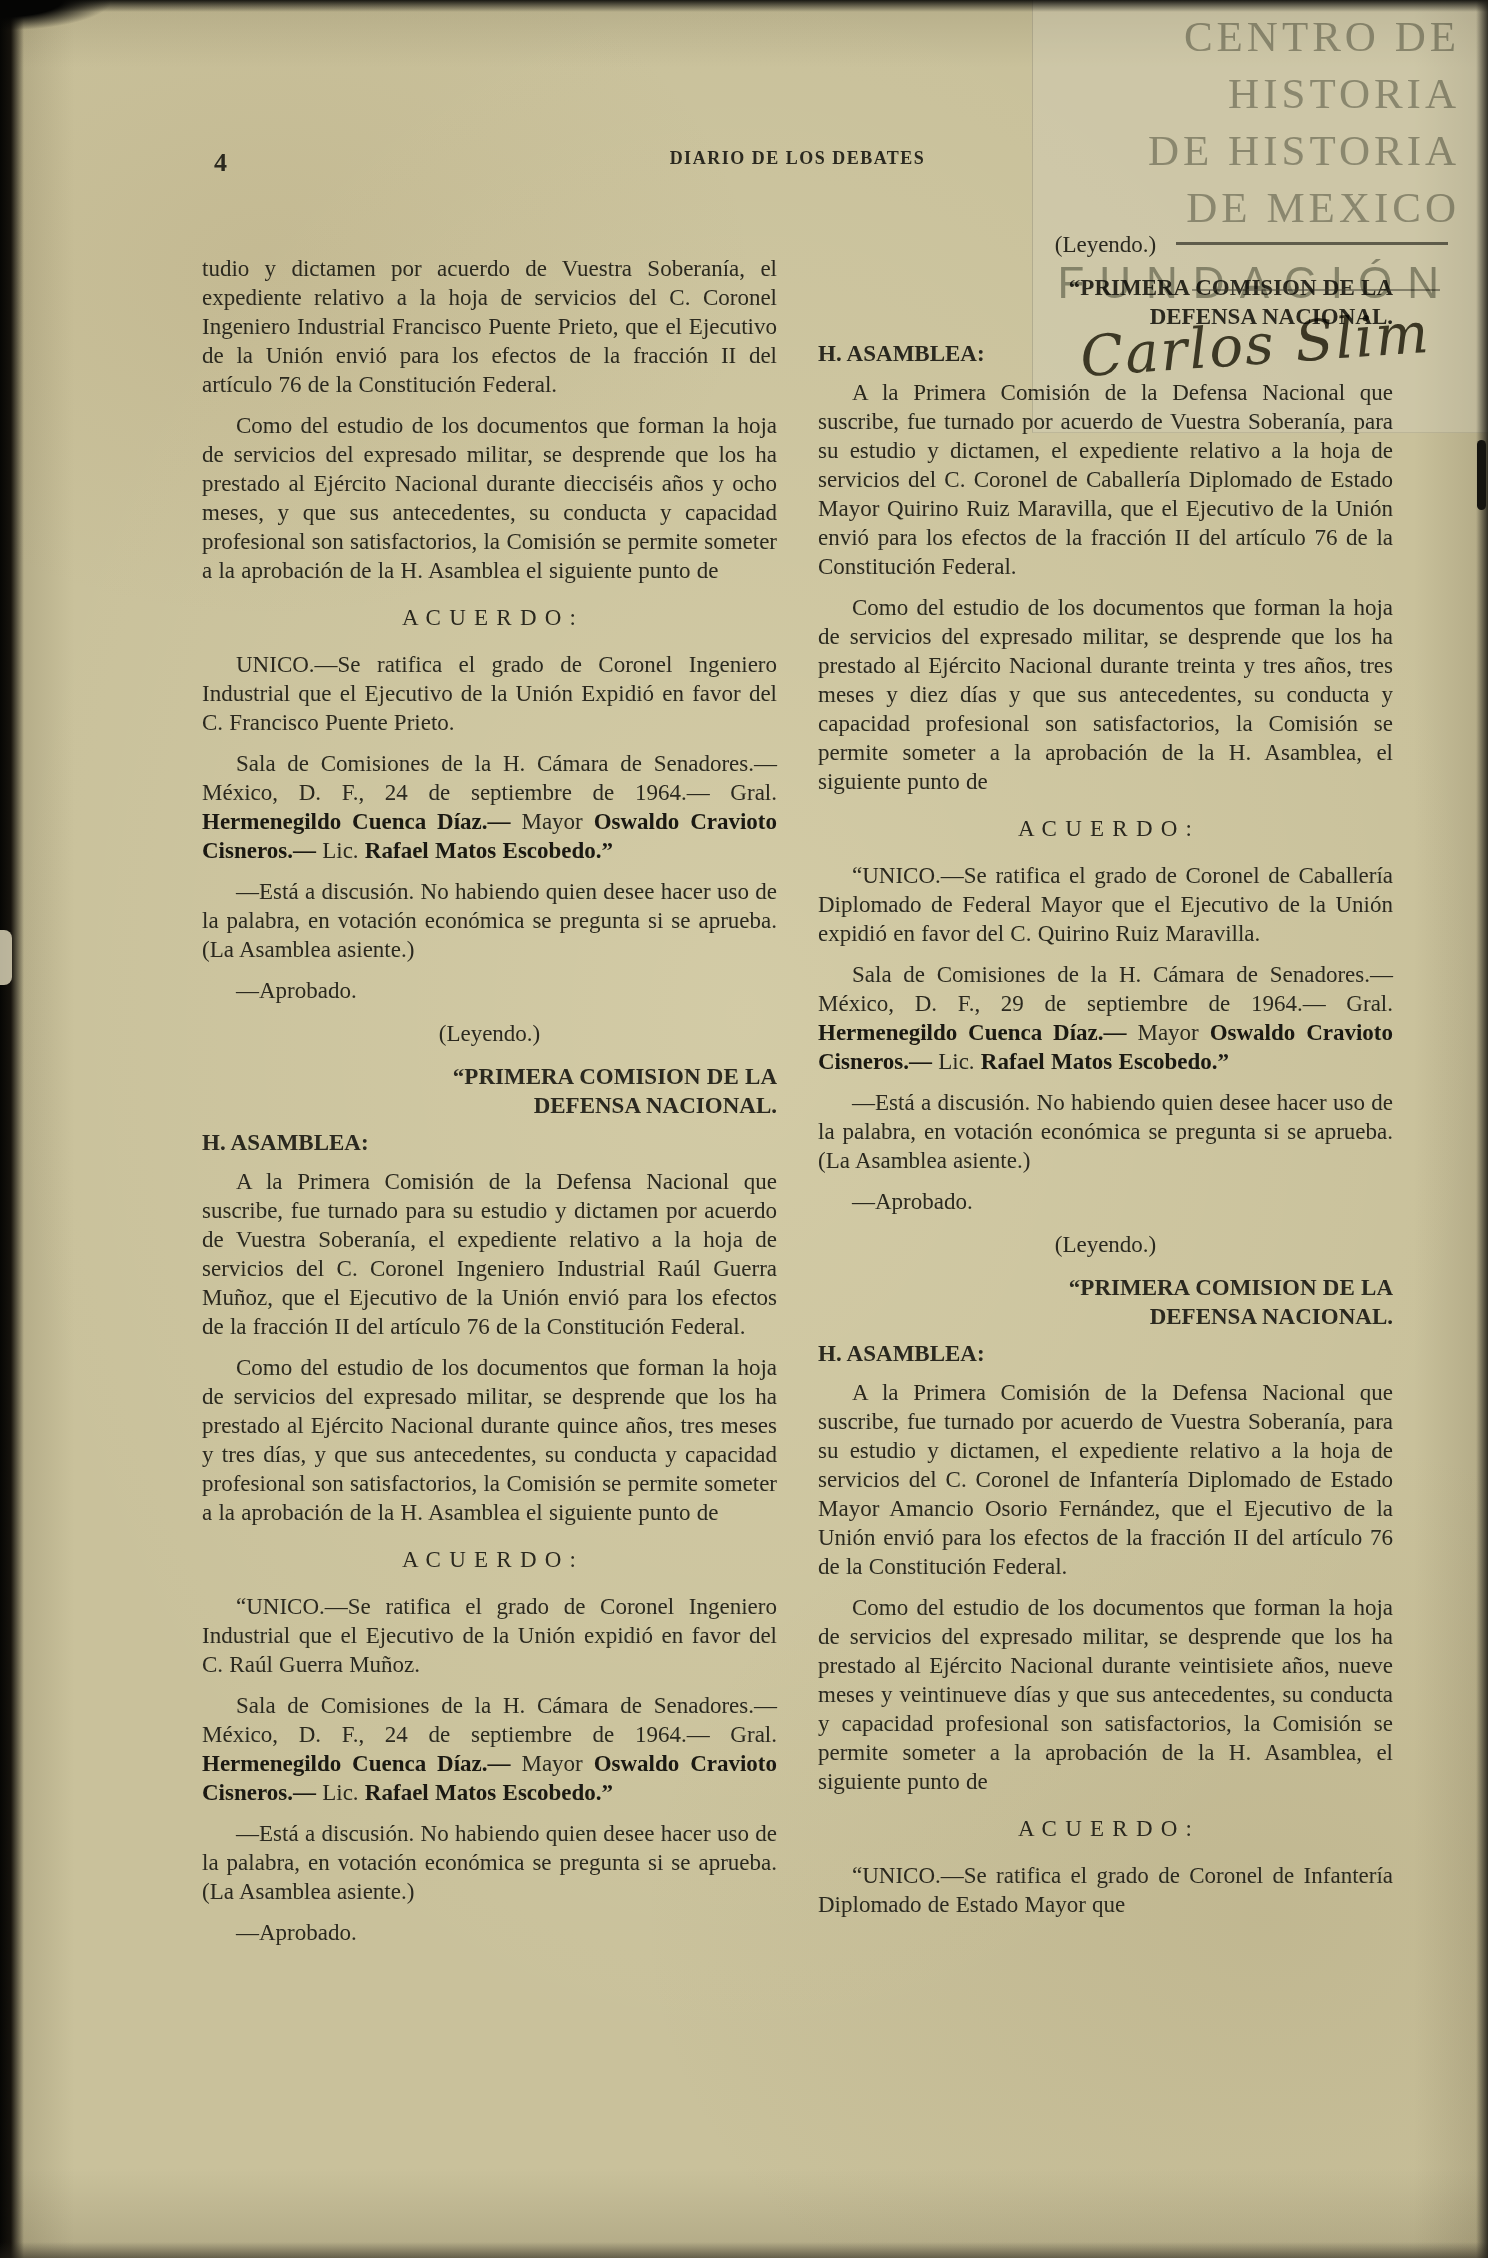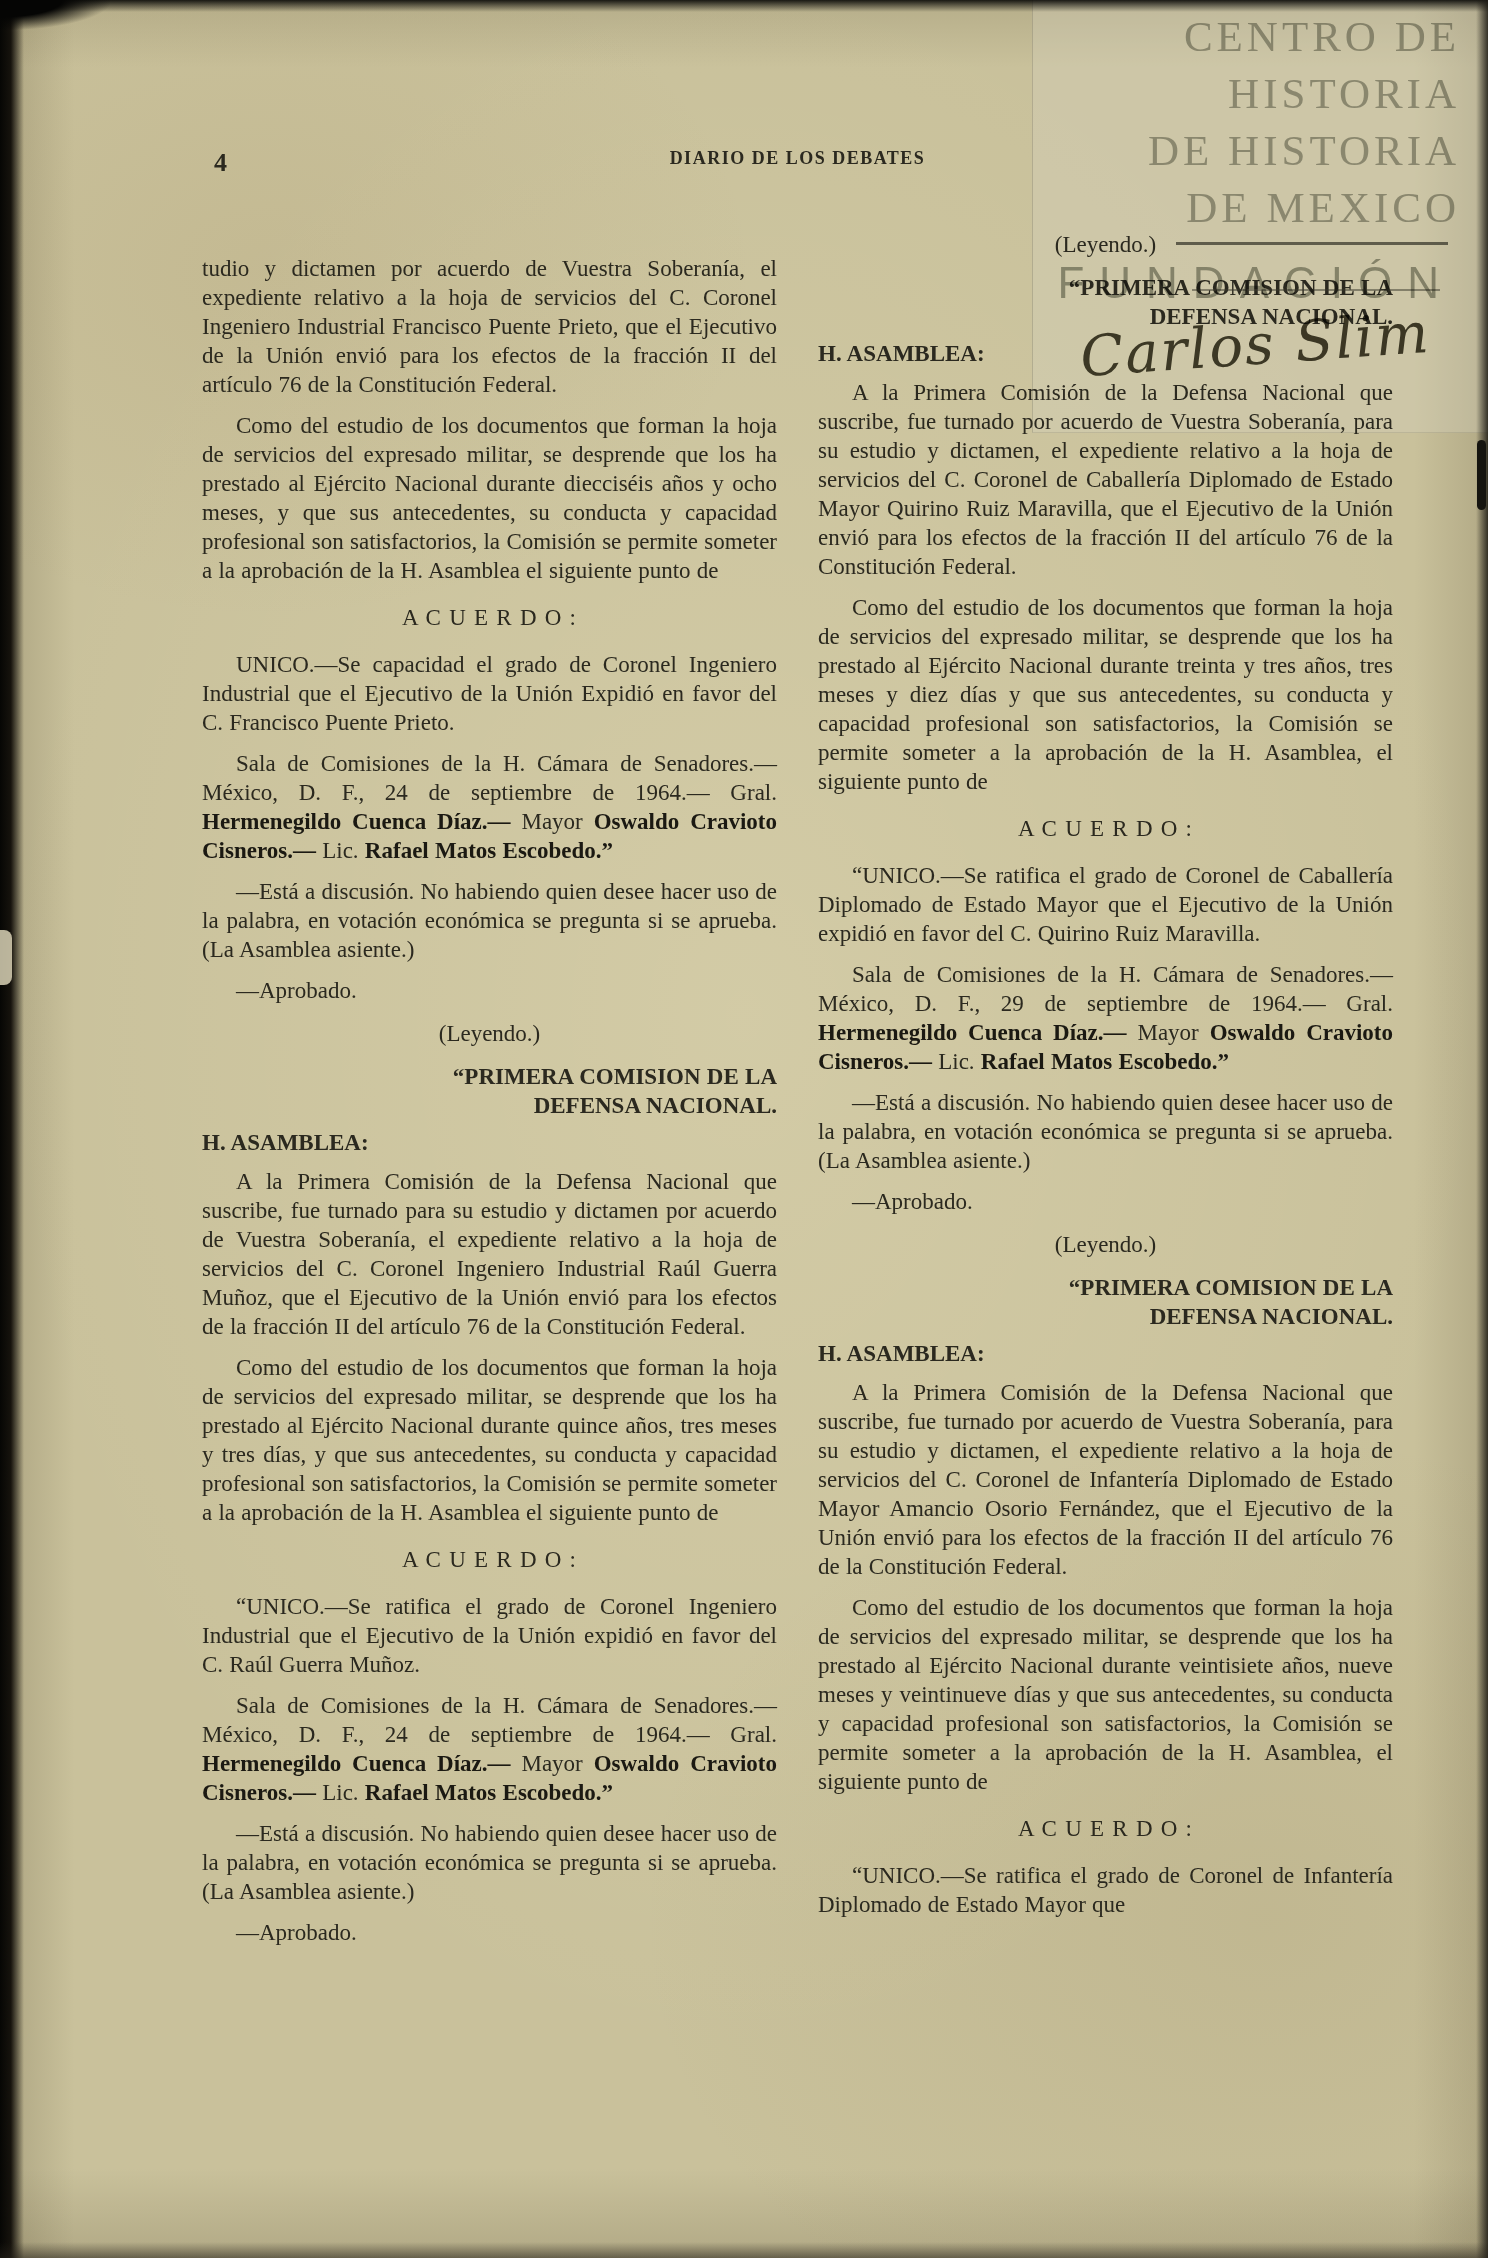--- a/index.html
+++ b/index.html
@@ -80,21 +80,21 @@
 
   <div class="page-header">
     <div class="page-number">4</div>
     <div class="page-title">DIARIO DE LOS DEBATES</div>
   </div>
 
   <div class="column left">
       <p class="para noindent">tudio y dictamen por acuerdo de Vuestra Soberanía, el expediente relativo a la hoja de servicios del C. Coronel Ingeniero Industrial Francisco Puente Prieto, que el Ejecutivo de la Unión envió para los efectos de la fracción II del artículo 76 de la Constitución Federal.</p>
       <p class="para">Como del estudio de los documentos que forman la hoja de servicios del expresado militar, se desprende que los ha prestado al Ejército Nacional durante diecciséis años y ocho meses, y que sus antecedentes, su conducta y capacidad profesional son satisfactorios, la Comisión se permite someter a la aprobación de la H. Asamblea el siguiente punto de</p>
       <p class="acuerdo">A C U E R D O :</p>
-      <p class="para">UNICO.—Se capacidad el grado de Coronel Ingeniero Industrial que el Ejecutivo de la Unión Expidió en favor del C. Francisco Puente Prieto.</p>
+      <p class="para">UNICO.—Se ratifica el grado de Coronel Ingeniero Industrial que el Ejecutivo de la Unión Expidió en favor del C. Francisco Puente Prieto.</p>
       <p class="para"><span>Sala de Comisiones de la H. Cámara de Senadores.—México, D. F., 24 de septiembre de 1964.— Gral. </span><span class="b">Hermenegildo Cuenca Díaz.—</span><span> Mayor </span><span class="b">Oswaldo Cravioto Cisneros.—</span><span> Lic. </span><span class="b">Rafael Matos Escobedo.”</span></p>
       <p class="para">—Está a discusión. No habiendo quien desee hacer uso de la palabra, en votación económica se pregunta si se aprueba. (La Asamblea asiente.)</p>
       <p class="para">—Aprobado.</p>
       <p class="center">(Leyendo.)</p>
       <p class="heading"><span>“PRIMERA COMISION DE LA</span><br><span>DEFENSA NACIONAL.</span></p>
       <p class="salut">H. ASAMBLEA:</p>
       <p class="para">A la Primera Comisión de la Defensa Nacional que suscribe, fue turnado para su estudio y dictamen por acuerdo de Vuestra Soberanía, el expediente relativo a la hoja de servicios del C. Coronel Ingeniero Industrial Raúl Guerra Muñoz, que el Ejecutivo de la Unión envió para los efectos de la fracción II del artículo 76 de la Constitución Federal.</p>
       <p class="para">Como del estudio de los documentos que forman la hoja de servicios del expresado militar, se desprende que los ha prestado al Ejército Nacional durante quince años, tres meses y tres días, y que sus antecedentes, su conducta y capacidad profesional son satisfactorios, la Comisión se permite someter a la aprobación de la H. Asamblea el siguiente punto de</p>
       <p class="acuerdo">A C U E R D O :</p>
       <p class="para">“UNICO.—Se ratifica el grado de Coronel Ingeniero Industrial que el Ejecutivo de la Unión expidió en favor del C. Raúl Guerra Muñoz.</p>
@@ -102,21 +102,21 @@
       <p class="para">—Está a discusión. No habiendo quien desee hacer uso de la palabra, en votación económica se pregunta si se aprueba. (La Asamblea asiente.)</p>
       <p class="para">—Aprobado.</p>
     </div>
   <div class="column right">
       <p class="center">(Leyendo.)</p>
       <p class="heading"><span>“PRIMERA COMISION DE LA</span><br><span>DEFENSA NACIONAL.</span></p>
       <p class="salut">H. ASAMBLEA:</p>
       <p class="para">A la Primera Comisión de la Defensa Nacional que suscribe, fue turnado por acuerdo de Vuestra Soberanía, para su estudio y dictamen, el expediente relativo a la hoja de servicios del C. Coronel de Caballería Diplomado de Estado Mayor Quirino Ruiz Maravilla, que el Ejecutivo de la Unión envió para los efectos de la fracción II del artículo 76 de la Constitución Federal.</p>
       <p class="para">Como del estudio de los documentos que forman la hoja de servicios del expresado militar, se desprende que los ha prestado al Ejército Nacional durante treinta y tres años, tres meses y diez días y que sus antecedentes, su conducta y capacidad profesional son satisfactorios, la Comisión se permite someter a la aprobación de la H. Asamblea, el siguiente punto de</p>
       <p class="acuerdo">A C U E R D O :</p>
-      <p class="para">“UNICO.—Se ratifica el grado de Coronel de Caballería Diplomado de Estado Mayor que el Ejecutivo de la Unión expidió en favor del C. Quirino Ruiz Maravilla.</p>
+      <p class="para">“UNICO.—Se ratifica el grado de Coronel de Caballería Diplomado de Federal Mayor que el Ejecutivo de la Unión expidió en favor del C. Quirino Ruiz Maravilla.</p>
       <p class="para"><span>Sala de Comisiones de la H. Cámara de Senadores.—México, D. F., 29 de septiembre de 1964.— Gral. </span><span class="b">Hermenegildo Cuenca Díaz.—</span><span> Mayor </span><span class="b">Oswaldo Cravioto Cisneros.—</span><span> Lic. </span><span class="b">Rafael Matos Escobedo.”</span></p>
       <p class="para">—Está a discusión. No habiendo quien desee hacer uso de la palabra, en votación económica se pregunta si se aprueba. (La Asamblea asiente.)</p>
       <p class="para">—Aprobado.</p>
       <p class="center">(Leyendo.)</p>
       <p class="heading"><span>“PRIMERA COMISION DE LA</span><br><span>DEFENSA NACIONAL.</span></p>
       <p class="salut">H. ASAMBLEA:</p>
       <p class="para">A la Primera Comisión de la Defensa Nacional que suscribe, fue turnado por acuerdo de Vuestra Soberanía, para su estudio y dictamen, el expediente relativo a la hoja de servicios del C. Coronel de Infantería Diplomado de Estado Mayor Amancio Osorio Fernández, que el Ejecutivo de la Unión envió para los efectos de la fracción II del artículo 76 de la Constitución Federal.</p>
       <p class="para">Como del estudio de los documentos que forman la hoja de servicios del expresado militar, se desprende que los ha prestado al Ejército Nacional durante veintisiete años, nueve meses y veintinueve días y que sus antecedentes, su conducta y capacidad profesional son satisfactorios, la Comisión se permite someter a la aprobación de la H. Asamblea, el siguiente punto de</p>
       <p class="acuerdo">A C U E R D O :</p>
       <p class="para">“UNICO.—Se ratifica el grado de Coronel de Infantería Diplomado de Estado Mayor que</p>

